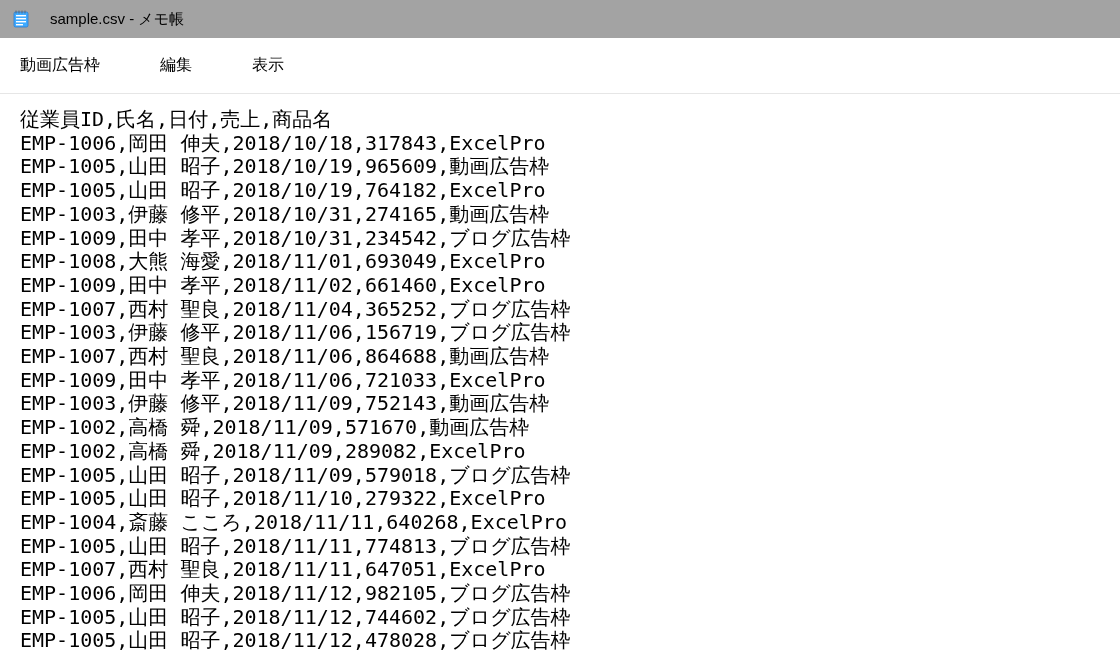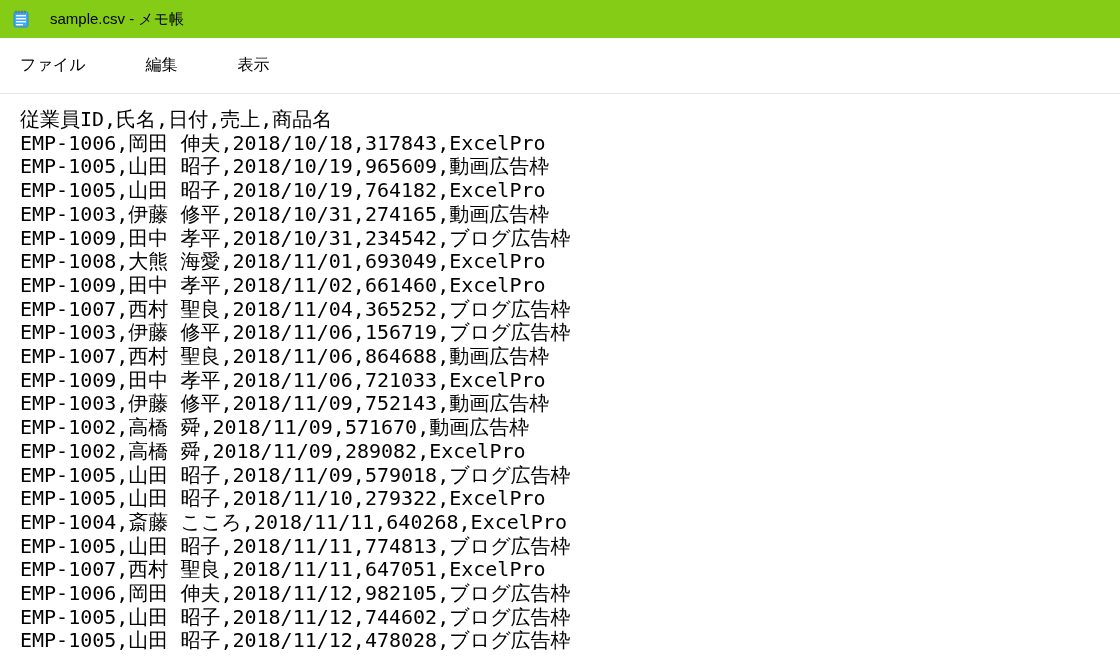--- a/index.html
+++ b/index.html
@@ -8,21 +8,21 @@
       height: 664px;
       background: #ffffff;
       font-family: "Yu Gothic UI", "Meiryo", sans-serif;
       overflow: hidden;
     }
     .titlebar {
       height: 38px;
       display: flex;
       align-items: center;
       padding-left: 12px;
-      background: #84cc16;
+      background: #a3a3a3;
     }
     .app-icon {
       width: 18px;
       height: 18px;
       margin-right: 20px;
       display: flex;
       align-items: center;
       justify-content: center;
     }
     .app-icon svg { display: block; }
@@ -70,21 +70,21 @@
       <rect x="3.5" y="0.5" width="1" height="3" fill="#5a6b7a"></rect>
       <rect x="6.5" y="0.5" width="1" height="3" fill="#5a6b7a"></rect>
       <rect x="9.5" y="0.5" width="1" height="3" fill="#5a6b7a"></rect>
       <rect x="12.5" y="0.5" width="1" height="3" fill="#5a6b7a"></rect>
     </svg>
   </span>
   <span class="title-text">sample.csv - メモ帳</span>
 </div>
 
 <div class="menubar">
-  <div class="menu-item">ファイル</div>
+  <div class="menu-item">動画広告枠</div>
   <div class="menu-item">編集</div>
   <div class="menu-item">表示</div>
 </div>
 
 <div class="editor" id="editor">従業員ID,氏名,日付,売上,商品名
 EMP-1006,岡田 伸夫,2018/10/18,317843,ExcelPro
 EMP-1005,山田 昭子,2018/10/19,965609,動画広告枠
 EMP-1005,山田 昭子,2018/10/19,764182,ExcelPro
 EMP-1003,伊藤 修平,2018/10/31,274165,動画広告枠
 EMP-1009,田中 孝平,2018/10/31,234542,ブログ広告枠

